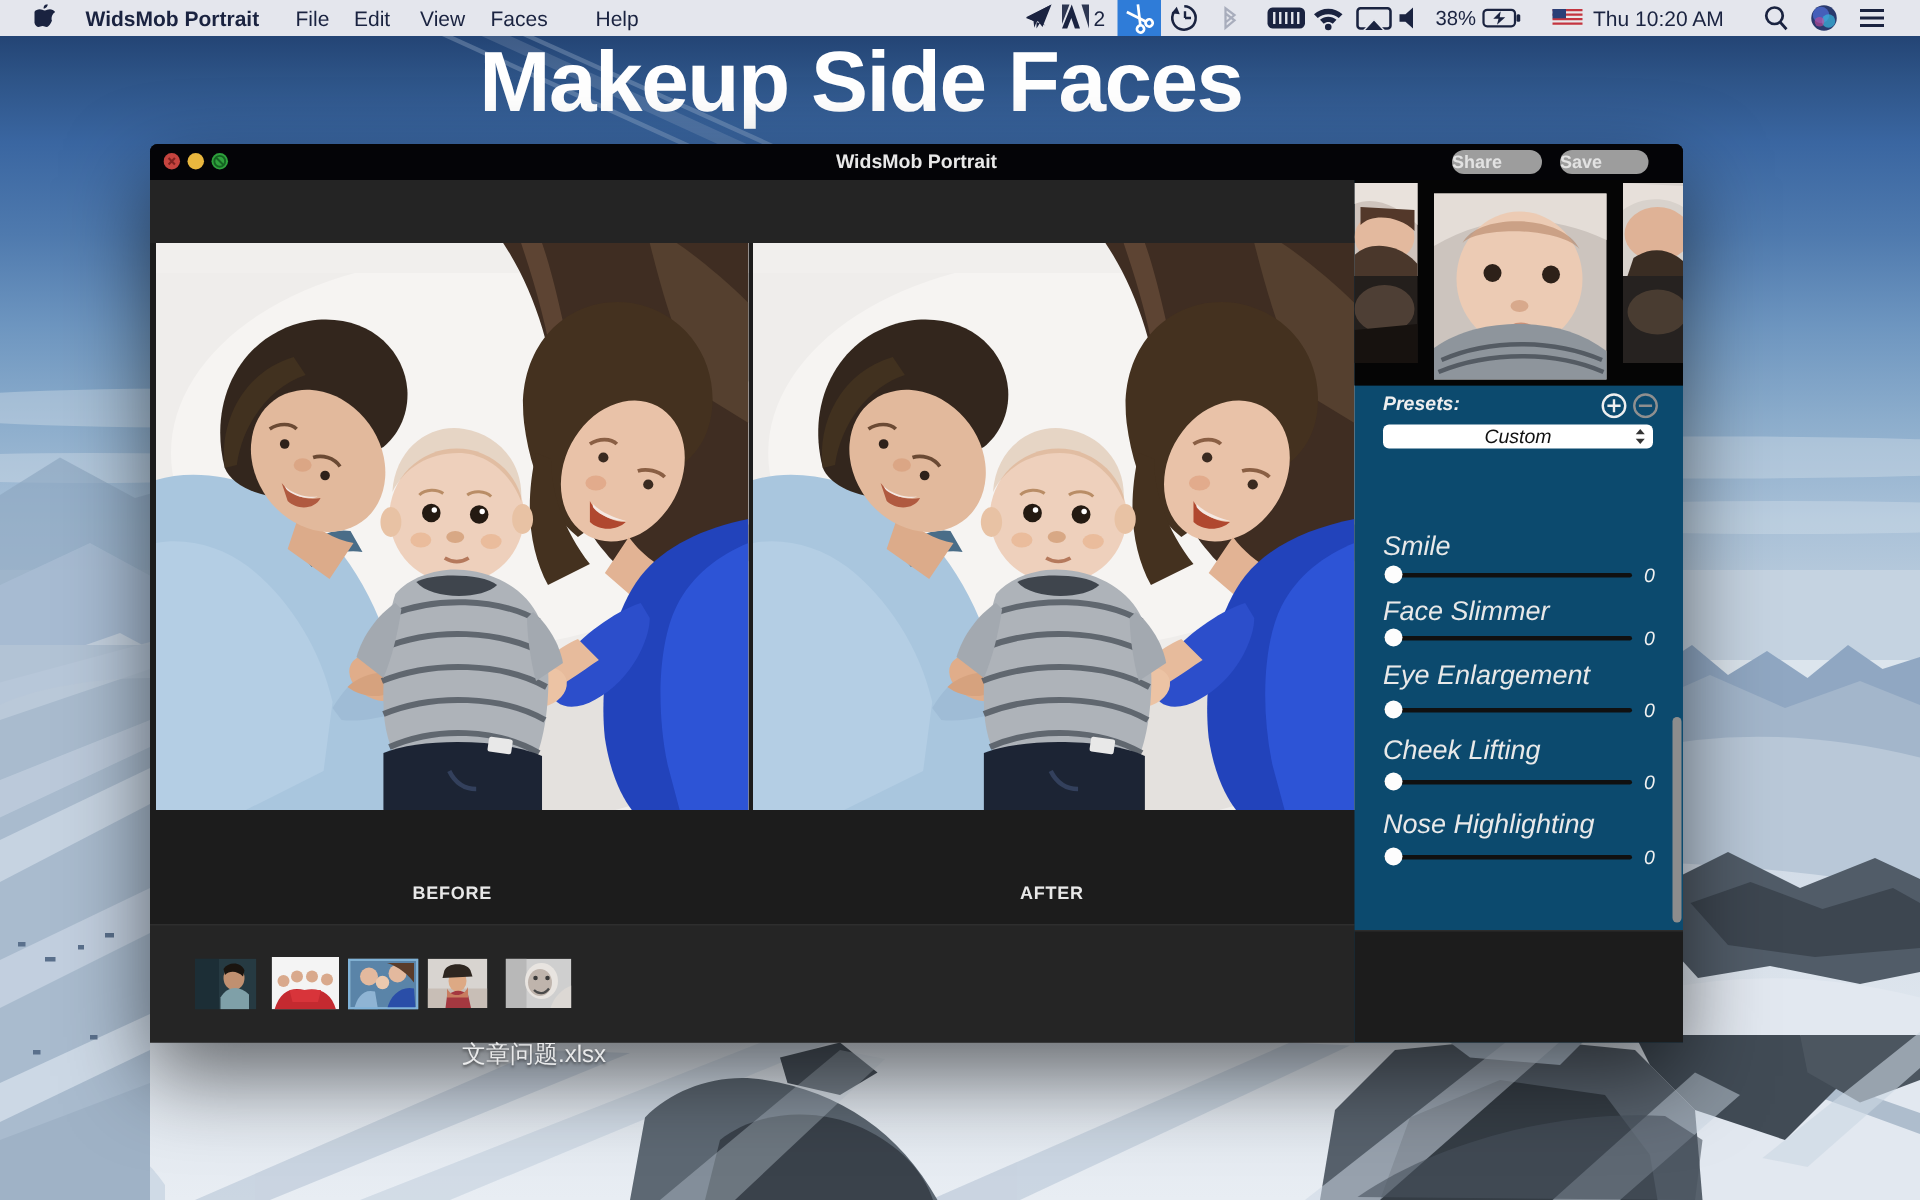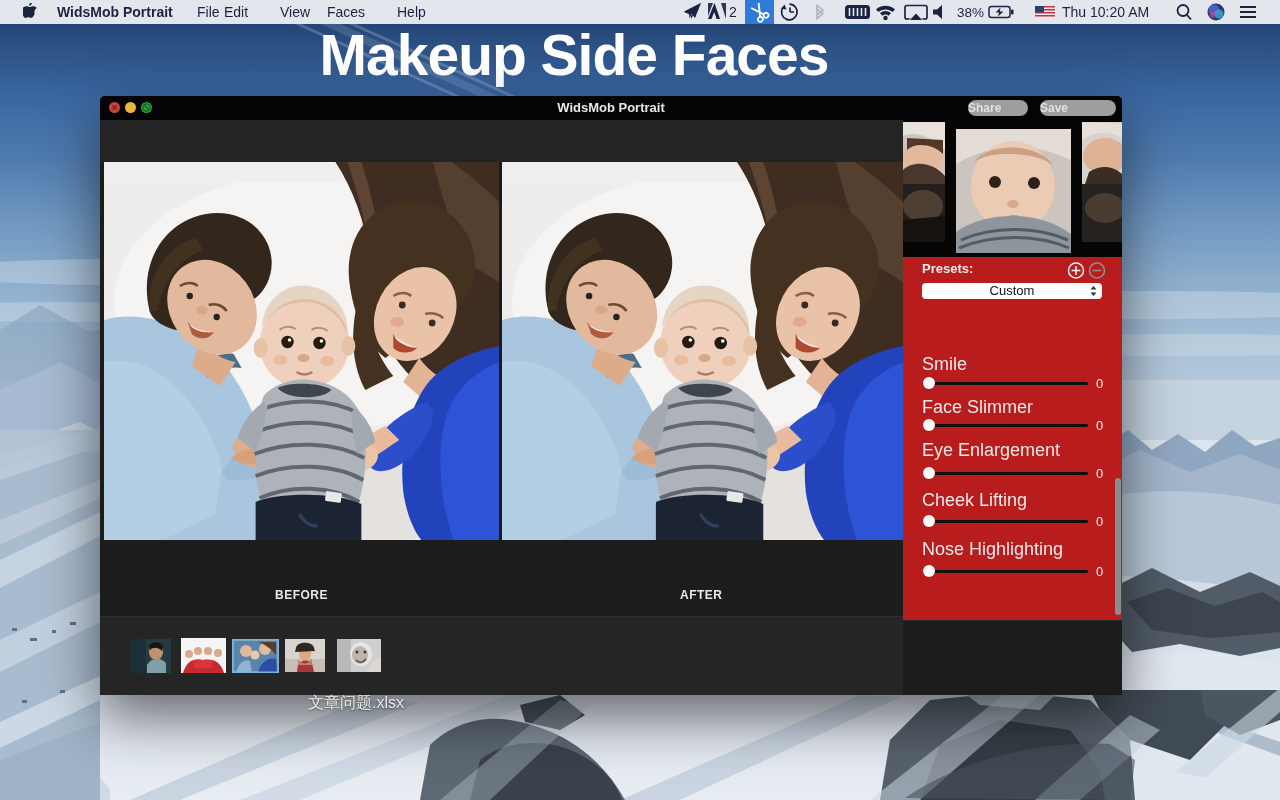--- a/index.html
+++ b/index.html
@@ -24,21 +24,21 @@
   .graybtn { position:absolute; top:4px; height:16px; background:#9d9d9d; border-radius:8px;
     color:#e2e2e2; font-size:12px; font-weight:bold; text-align:left; line-height:16px; }
   
   #content-left { position:absolute; left:0; top:24px; width:803px; height:575px; background:#1c1c1c; }
   #topstrip { position:absolute; left:0; top:0; width:803px; height:42px; background:#242424; }
   .photo { position:absolute; top:42px; overflow:hidden; }
   .lbl { position:absolute; top:468px; color:#e8e8e8; font-size:12px; font-weight:bold; letter-spacing:.5px; }
   #filmstrip { position:absolute; left:0; top:496px; width:803px; height:79px; background:#252525; border-top:1px solid #2e2e2e; }
   .thumb { position:absolute; top:22px; overflow:hidden; }
   
-  #panel { position:absolute; left:803px; top:24px; width:219px; height:575px; background:#b91c1c; }
+  #panel { position:absolute; left:803px; top:24px; width:219px; height:575px; background:#0c4a6e;font-style:italic; }
   #carousel { position:absolute; left:0; top:0; width:219px; height:137px; background:#050505; }
   #presetrow { position:absolute; left:19px; top:141px; width:182px; height:16px; color:#efefef;
     font-size:13px; font-weight:bold; }
   #dropdown { position:absolute; left:19px; top:163px; width:180px; height:16px; background:#fff;
     border-radius:4px; font-size:13px; color:#111; text-align:center; line-height:16px; }
   .slbl { position:absolute; left:19px; color:#e9e9e9; font-size:18px; }
   .track { position:absolute; left:20px; width:165px; height:3px; background:#101010; border-radius:2px; }
   .knob { position:absolute; left:20px; width:12px; height:12px; border-radius:50%; background:#fdfdfd; }
   .sval { position:absolute; left:193px; color:#f0f0f0; font-size:13px; }
   #scrollbar { position:absolute; left:212px; top:358px; width:6px; height:137px; background:#8d8d8d; border-radius:3px; }
@@ -146,21 +146,21 @@
   </svg>
 
   <div id="bigtitle">Makeup Side Faces</div>
 
   <div id="menubar">
     <svg width="14" height="17" viewBox="0 0 14 17" style="position:absolute;left:23px;top:3px">
       <path fill="#1a2340" d="M9.6,0.9 C9.7,1.8 9.3,2.7 8.8,3.4 C8.2,4.1 7.3,4.6 6.5,4.5 C6.4,3.6 6.8,2.7 7.3,2.1 C7.9,1.4 8.9,0.9 9.6,0.9 Z M12.6,13.1 C12.2,14 12,14.4 11.5,15.2 C10.8,16.3 9.8,17.7 8.6,17.7 C7.5,17.7 7.2,17 5.8,17 C4.4,17 4,17.7 2.9,17.7 C1.7,17.7 0.8,16.5 0.1,15.4 C-1.8,12.5 -2,9.1 -0.5,7.2 C0.6,5.9 2.2,5.1 3.7,5.1 C5.2,5.1 6.2,5.9 7.4,5.9 C8.6,5.9 9.3,5.1 11.1,5.1 C12.4,5.1 13.8,5.8 14.8,7 C11.6,8.8 12.1,13.3 12.6,13.1 Z" transform="translate(0,-1.5) scale(0.93)"></path>
     </svg>
     <span class="app">WidsMob Portrait</span>
     <span class="mitem" style="left:197px">File</span>
-    <span class="mitem" style="left:224px">Edit</span>
+    <span class="mitem" style="left:236px">Edit</span>
     <span class="mitem" style="left:280px">View</span>
     <span class="mitem" style="left:327px">Faces</span>
     <span class="mitem" style="left:397px">Help</span>
     <div id="mright">
       <svg width="600" height="24" viewBox="0 0 600 24">
         <g fill="#1a2340">
 
           <path d="M3,12 L20,3 L14,13.5 L20,3 L10,15 L10,19 L12.6,14.8 L16,17 Z M10,15 L3,12" transform="translate(1,0)"></path>
           <path d="M4,11.5 L21,3 L15,18 L11.5,13.5 L9.5,18.5 L9,14 Z"></path>
 
@@ -245,21 +245,21 @@
       <svg style="position:absolute;left:9px;top:4px" width="48" height="15" viewBox="0 0 48 15">
         <circle cx="5.5" cy="7.5" r="5.5" fill="#c5443f"></circle>
         <path d="M3.4,5.4 L7.6,9.6 M7.6,5.4 L3.4,9.6" stroke="#7e2220" stroke-width="1.4"></path>
         <circle cx="21.5" cy="7.5" r="5.5" fill="#e9b73e"></circle>
         <circle cx="37.5" cy="7.5" r="5.5" fill="#2fa23c"></circle>
         <circle cx="37.5" cy="7.5" r="3.6" fill="none" stroke="#156322" stroke-width="1.3"></circle>
         <line x1="35" y1="5" x2="40" y2="10" stroke="#156322" stroke-width="1.3"></line>
       </svg>
       <div class="wtitle">WidsMob Portrait</div>
       <div class="graybtn" style="left:868px; width:60px;">Share</div>
-      <div class="graybtn" style="left:940px; width:76px;">Save</div>
+      <div class="graybtn" style="left:940px; width:59px;">Save</div>
     </div>
 
     <div id="content-left">
       <div id="topstrip"></div>
       <div class="photo" id="photoL" style="left:4px; width:395px; height:378px; background:#f2f0ee;">
         <svg width="395" height="378" viewBox="0 0 396 378" preserveAspectRatio="none">
           <defs>
           <g id="fam">
             <rect width="396" height="378" fill="#efedeb"></rect>
             <ellipse cx="210" cy="140" rx="200" ry="130" fill="#f6f4f2"></ellipse>

